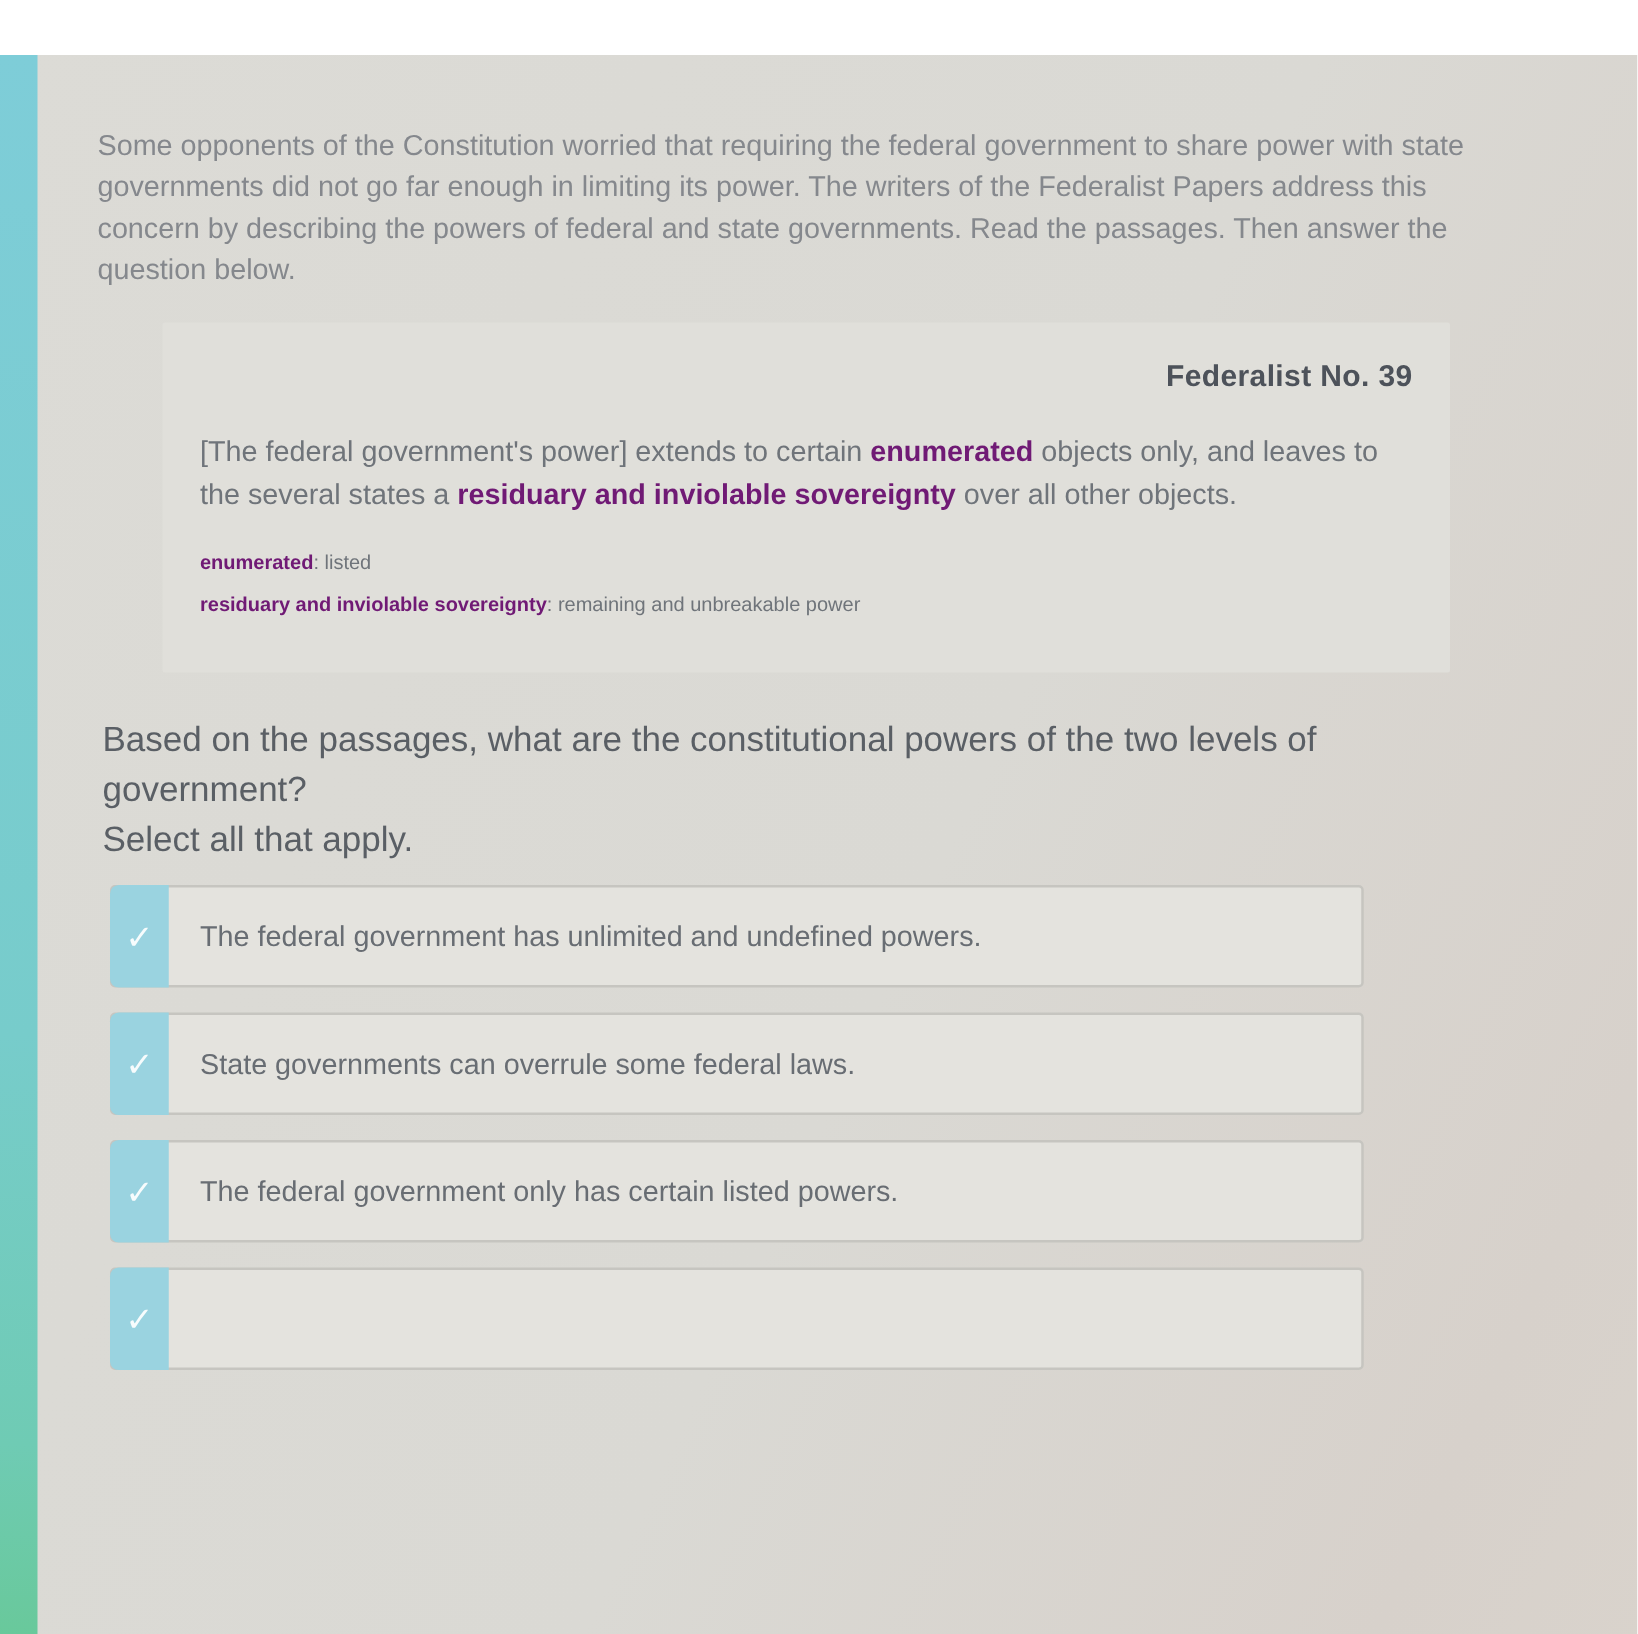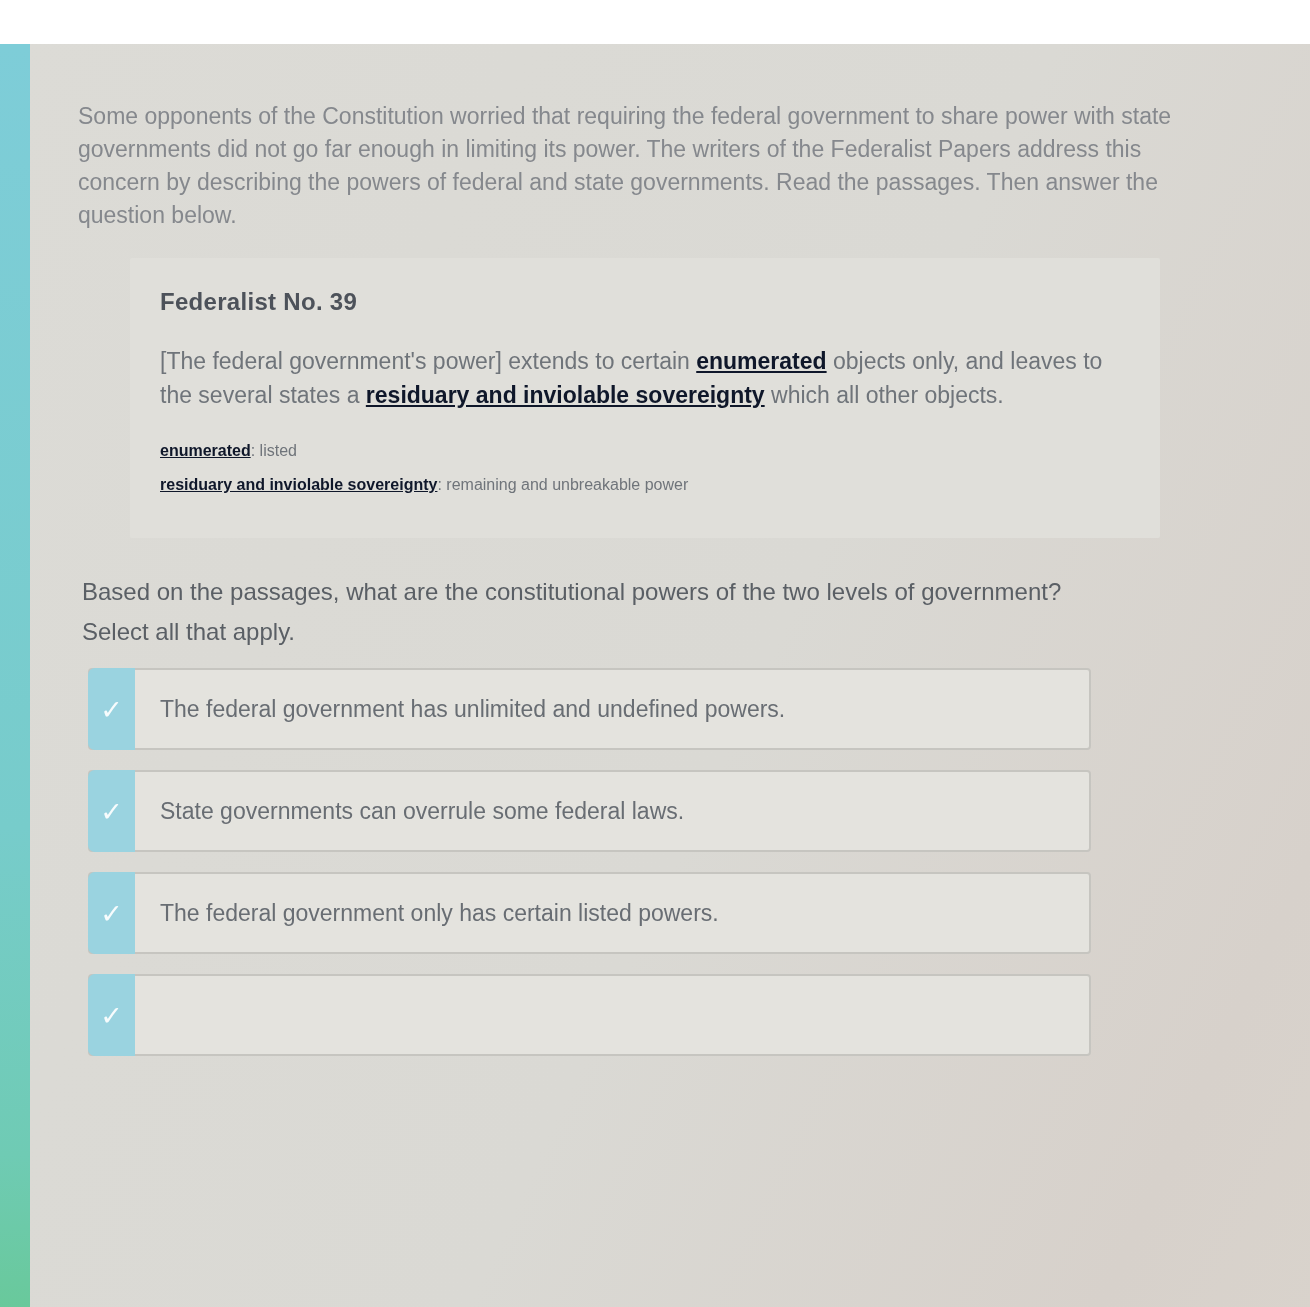--- a/index.html
+++ b/index.html
@@ -36,51 +36,51 @@
     margin-left: 52px;
     width: 970px;
     background: #e0dfda;
     padding: 30px 30px 36px 30px;
     border-radius: 2px;
   }
   .card-39 { margin-top: 26px; }
   .card-45 { margin-top: 27px; }
   .card-title {
     margin: 0;
-    text-align: left;
+    text-align: right;
     font-size: 24px;
     font-weight: bold;
     color: #4d525a;
     letter-spacing: 0.3px;
   }
   .title-mark {
     display: inline-block;
     margin-left: 55px;
     font-size: 14px;
     font-weight: normal;
     color: #8a8d92;
     vertical-align: 14px;
   }
   .card-body {
     margin: 28px 0 0 0;
     font-size: 23px;
     line-height: 34px;
     color: #6f747a;
     max-width: 975px;
   }
-  .card-body b, .defs b { color: #0f172a; text-decoration: underline; }
+  .card-body b, .defs b { color: #701a75; }
   .defs {
     margin: 22px 0 0 0;
     font-size: 16px;
     line-height: 34px;
     color: #6f747a;
   }
   .question {
     margin: 34px 0 0 4px;
-    font-size: 24px;
+    font-size: 28px;
     line-height: 40px;
     color: #5a5f65;
     width: 1130px;
   }
   .options { margin: 16px 0 0 10px; }
   .option {
     position: relative;
     width: 1003px;
     height: 82px;
     margin-bottom: 20px;
@@ -120,21 +120,21 @@
 
 <div id="canvas">
   <div class="stripe"></div>
 
   <div class="content">
 
     <p class="intro">Some opponents of the Constitution worried that requiring the federal government to share power with state governments did not go far enough in limiting its power. The writers of the Federalist Papers address this concern by describing the powers of federal and state governments. Read the passages. Then answer the question below.</p>
 
     <section class="card card-39">
       <h2 class="card-title">Federalist No. 39</h2>
-      <p class="card-body"><span>[The federal government's power] extends to certain </span><b>enumerated</b><span> objects only, and leaves to the several states a </span><b>residuary and inviolable sovereignty</b><span> which all other objects.</span></p>
+      <p class="card-body"><span>[The federal government's power] extends to certain </span><b>enumerated</b><span> objects only, and leaves to the several states a </span><b>residuary and inviolable sovereignty</b><span> over all other objects.</span></p>
       <p class="defs"><b>enumerated</b><span>: listed</span><br><b>residuary and inviolable sovereignty</b><span>: remaining and unbreakable power</span></p>
     </section>
 
 
     <p class="question"><span>Based on the passages, what are the constitutional powers of the two levels of government?</span><br><span>Select all that apply.</span></p>
 
     <div class="options">
 
       <div class="option">
         <span class="tab">

